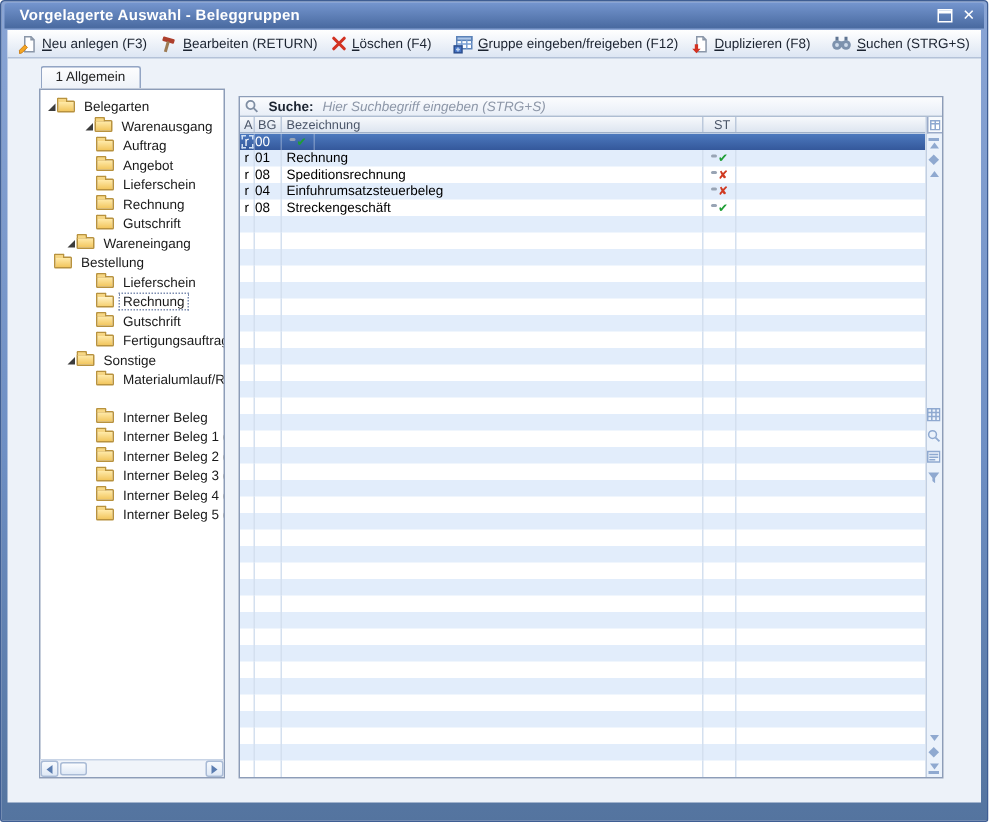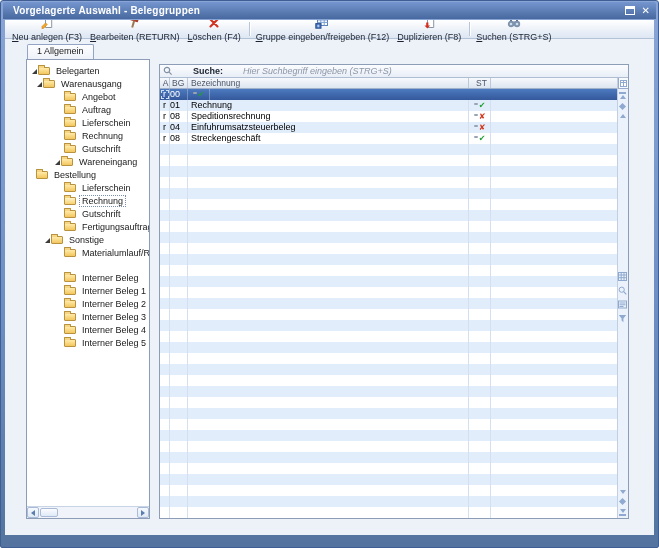--- a/index.html
+++ b/index.html
@@ -16,21 +16,21 @@
   .controls { margin-left:auto; display:flex; align-items:center; gap:7px; }
   .btn-restore { width:10px; height:9px; border:1px solid #fff; position:relative; display:inline-block; cursor:default; }
   .btn-restore::before { content:""; position:absolute; left:0; right:0; top:0; height:2px; background:#fff; }
   .btn-close { color:#fff; font-size:10px; font-weight:bold; line-height:10px; cursor:default; font-family:"DejaVu Sans",sans-serif; }
 
   .client { position:absolute; left:4px; right:4px; top:19px; bottom:12px; background:#edf2f9; overflow:hidden; }
 
   
   .toolbar { height:19px; background:linear-gradient(#ffffff,#dde6f3);
     border-bottom:1px solid #b4c2d8; display:flex; align-items:center; padding:0 4px; }
-  .tb-btn { display:flex; align-items:center; gap:3px; padding:1px 5px 1px 3px; border-radius:2px;flex-direction:column; }
+  .tb-btn { display:flex; align-items:center; gap:3px; padding:1px 5px 1px 3px; border-radius:2px; }
   .tb-label { font-size:9px; color:#1b2330; display:inline-block; white-space:nowrap; }
   .tb-label::first-letter { text-decoration:underline; }
   .tb-sep { width:1px; height:14px; background:#b9c6da; margin:0 3px; box-shadow:1px 0 0 #fff; }
 
   
   .tabrow { height:15px; margin:5px 0 0 22px; display:flex; }
   .tab { background:linear-gradient(#fdfdfe,#eef2f8); border:1px solid #93a5c4; border-bottom:none;
     border-radius:2px 2px 0 0; font-size:9px; color:#222; padding:1px 9px 0; }
 
   
@@ -56,21 +56,21 @@
   .sb-btn.right { margin-left:auto; }
   .arr-l { width:0;height:0;border-top:3px solid transparent;border-bottom:3px solid transparent;border-right:4px solid #5b7db0; }
   .arr-r { width:0;height:0;border-top:3px solid transparent;border-bottom:3px solid transparent;border-left:4px solid #5b7db0; }
   .sb-thumb { width:18px; height:9px; margin-left:1px; background:linear-gradient(#fbfcfe,#dfe9f6);
     border:1px solid #a9bbd6; border-radius:2px; }
 
   
   .grid-panel { position:absolute; left:154px; top:44px; width:470px; bottom:16px;
     background:#fff; border:1px solid #8d9db8; display:flex; flex-direction:column; }
   .search-row { height:13px; flex:0 0 13px; background:linear-gradient(#fbfcfe,#e8eef7);
-    border-bottom:1px solid #aebdd2; display:flex; align-items:center; gap:20px; padding:0 3px; }
+    border-bottom:1px solid #aebdd2; display:flex; align-items:center; gap:6px; padding:0 3px; }
   .search-label { font-size:9px; font-weight:bold; color:#1b2330; }
   .search-ph { font-size:9px; font-style:italic; color:#8d97a8; }
   .grid-main { flex:1; display:flex; min-height:0; }
   .cols { flex:1; display:flex; flex-direction:column; min-width:0; }
   .hdr { height:11px; flex:0 0 11px; display:flex; background:linear-gradient(#f7f9fc,#dde5f0);
     border-bottom:1px solid #9fb0c8; }
   .hc { font-size:8.5px; color:#4a5568; line-height:10px; padding-left:2px;
     border-right:1px solid #bcc9dc; overflow:hidden; }
   .body { flex:1; overflow:hidden; background:#fff; }
   .row { height:11px; display:flex; }
@@ -176,51 +176,51 @@
       <div class="tab">1 Allgemein</div>
     </div>
 
     <div class="tree-panel">
       <div class="tree">
           <div class="tree-item expanded" style="padding-left: 2px;">
     <span class="twisty"></span>
     <span class="folder"></span>
     <span class="tree-label">Belegarten</span>
   </div>
-          <div class="tree-item expanded" style="padding-left: 7px;">
+          <div class="tree-item expanded" style="padding-left: 27px;">
     <span class="twisty"></span>
     <span class="folder"></span>
     <span class="tree-label">Warenausgang</span>
   </div>
           <div class="tree-item" style="padding-left: 28px;">
     <span class="twisty"></span>
     <span class="folder"></span>
+    <span class="tree-label">Auftrag</span>
+  </div>
+          <div class="tree-item" style="padding-left: 28px;">
+    <span class="twisty"></span>
+    <span class="folder"></span>
     <span class="tree-label">Angebot</span>
   </div>
           <div class="tree-item" style="padding-left: 28px;">
     <span class="twisty"></span>
     <span class="folder"></span>
-    <span class="tree-label">Auftrag</span>
-  </div>
-          <div class="tree-item" style="padding-left: 28px;">
-    <span class="twisty"></span>
-    <span class="folder"></span>
     <span class="tree-label">Lieferschein</span>
   </div>
           <div class="tree-item" style="padding-left: 28px;">
     <span class="twisty"></span>
     <span class="folder"></span>
     <span class="tree-label">Rechnung</span>
   </div>
           <div class="tree-item" style="padding-left: 28px;">
     <span class="twisty"></span>
     <span class="folder"></span>
     <span class="tree-label">Gutschrift</span>
   </div>
-          <div class="tree-item expanded" style="padding-left: 25px;">
+          <div class="tree-item expanded" style="padding-left: 15px;">
     <span class="twisty"></span>
     <span class="folder"></span>
     <span class="tree-label">Wareneingang</span>
   </div>
           <div class="tree-item" style="">
     <span class="twisty"></span>
     <span class="folder"></span>
     <span class="tree-label">Bestellung</span>
   </div>
           <div class="tree-item" style="padding-left: 28px;">

